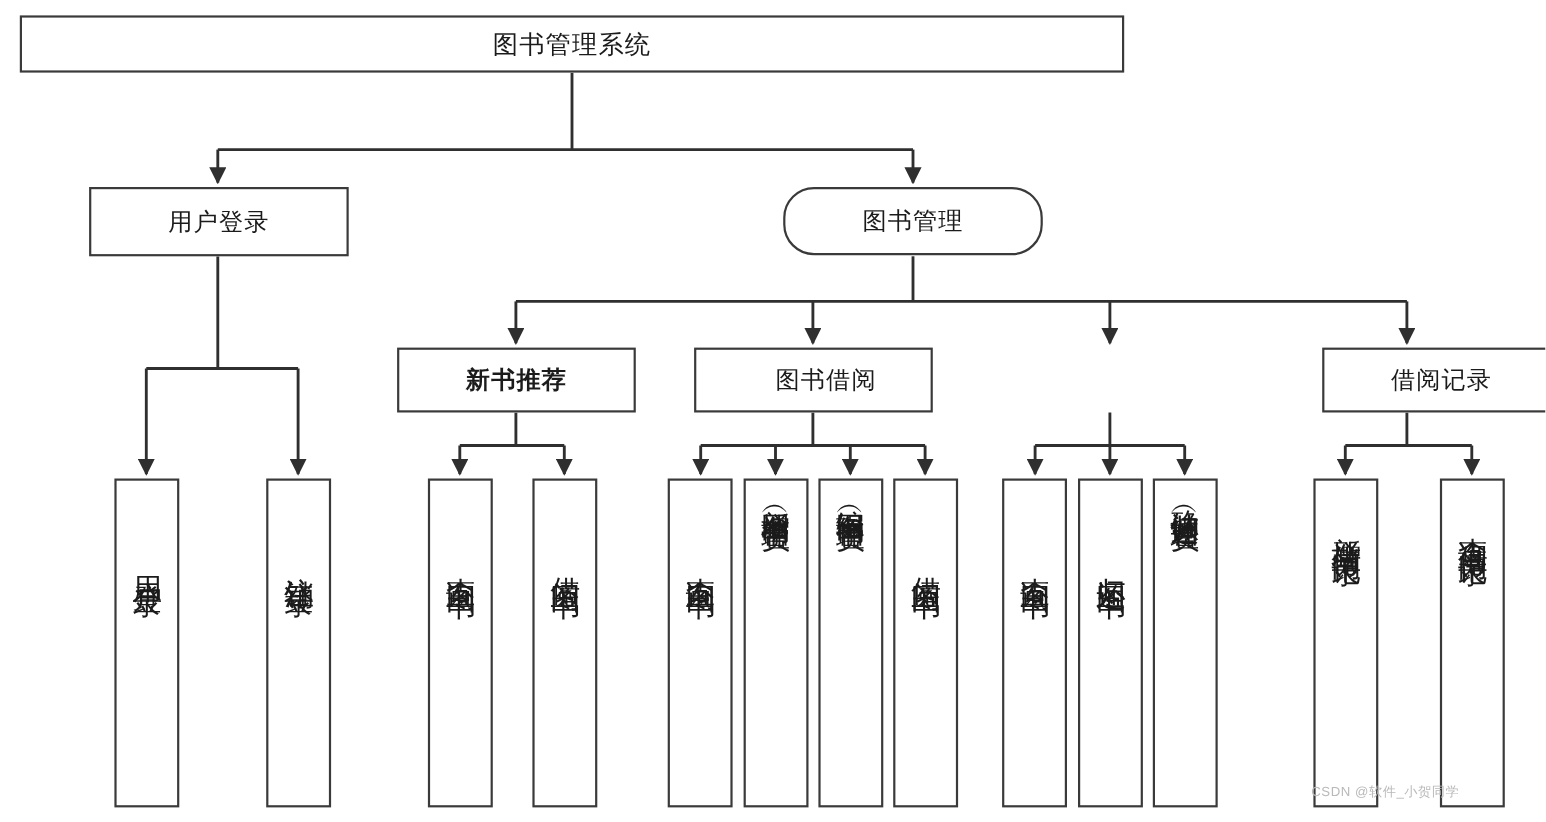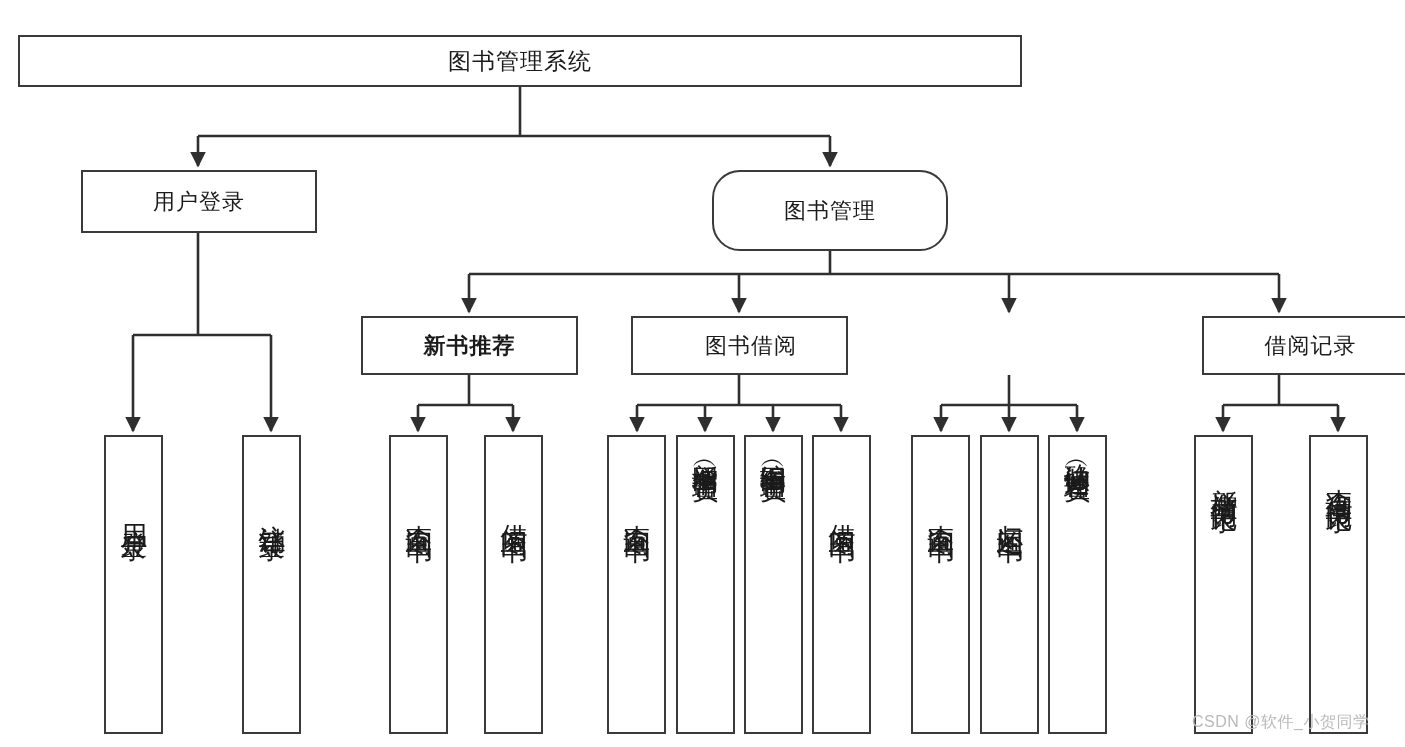--- a/index.html
+++ b/index.html
@@ -63,21 +63,21 @@
     letter-spacing: 4px;
     height: auto;
   }
   .node.vert.tall .label {
     font-size: 26px;
     letter-spacing: 2px;
   }
   .watermark {
     position: absolute;
     color: #b9b9b9;
-    font-size: 16px;
+    font-size: 12px;
     white-space: nowrap;
     z-index: 3;
     letter-spacing: 0.5px;
     text-align: right;
   }
 </style>
 </head>
 <body>
 
 <div id="canvas">
@@ -125,28 +125,28 @@
       <path d="M 1009 405 L 1009 431" marker-end="url(#arrow)"></path>
       <path d="M 1077 405 L 1077 431" marker-end="url(#arrow)"></path>
 
       <path d="M 1279 375 L 1279 405"></path>
       <path d="M 1223 405 L 1338 405"></path>
       <path d="M 1223 405 L 1223 431" marker-end="url(#arrow)"></path>
       <path d="M 1338 405 L 1338 431" marker-end="url(#arrow)"></path>
     </g>
   </svg>
 
-  <div class="node horiz root" style="left:18px; top:14px; width:1004px; height:52px;margin-top:21px;">
+  <div class="node horiz root" style="left:18px; top:14px; width:1004px; height:52px;">
     <span class="label">图书管理系统</span>
   </div>
 
   <div class="node horiz" style="left:81px; top:170px; width:236px; height:63px;">
     <span class="label">用户登录</span>
   </div>
-  <div class="node horiz" style="left:712px; top:170px; width:236px; height:81px;border-radius:28px;">
+  <div class="node horiz" style="left:712px; top:170px; width:236px; height:62px;border-radius:28px;">
     <span class="label">图书管理</span>
   </div>
 
   <div class="node horiz" style="left:361px; top:316px; width:217px; height:59px;font-weight:bold;">
     <span class="label">新书推荐</span>
   </div>
   <div class="node horiz" style="left:631px; top:316px; width:217px; height:59px;padding-left:23px;">
     <span class="label">图书借阅</span>
   </div>
   <div class="node horiz" style="left:1170px; top:316px; width:217px; height:59px;margin-left:32px;">

